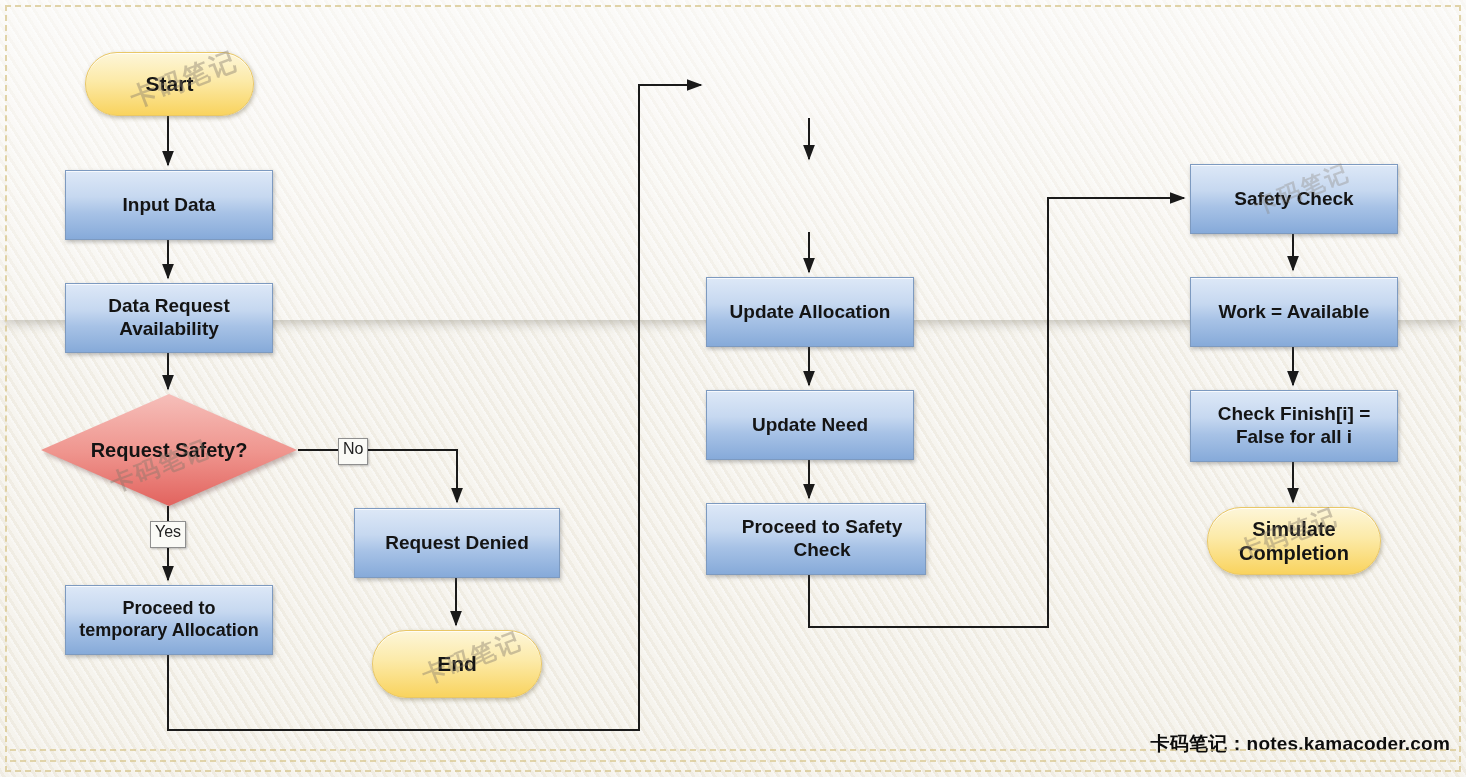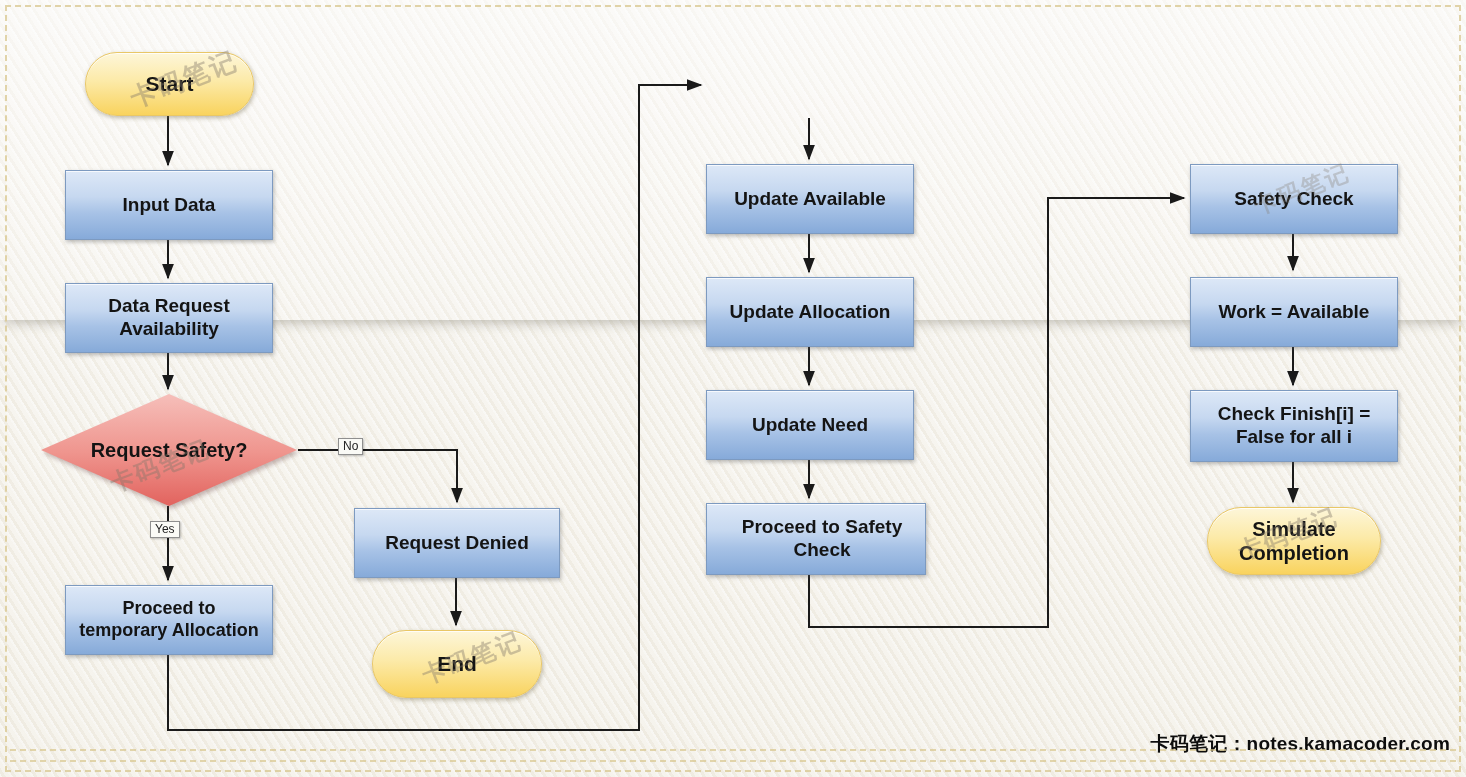--- a/index.html
+++ b/index.html
@@ -64,21 +64,21 @@
     clip-path:polygon(50% 0%, 100% 50%, 50% 100%, 0% 50%);
     background:linear-gradient(180deg,#f6bfba 0%,#ef958e 52%,#e2635e 100%);
     display:flex; align-items:center; justify-content:center;
     font-weight:bold; font-size:20px; color:#141414; text-align:center;
   }
   .edge-label{
     position:absolute; z-index:3;
     background:#fafaf6;
     border:1px solid #8f8f8f;
     box-shadow:1px 1px 2px rgba(0,0,0,0.25);
-    font-size:12px; color:#222; padding:1px 4px 0 4px; line-height:1.15;
+    font-size:16px; color:#222; padding:1px 4px 6px 4px; line-height:1.15;
   }
   .watermark{
     position:absolute; z-index:3;
     font-weight:bold; font-size:26px;
     color:rgba(128,118,106,0.40);
     transform:rotate(-21deg);
     white-space:nowrap; pointer-events:none;
     letter-spacing:2px;
   }
   .footer{
@@ -126,21 +126,20 @@
 Availability</div>
   <div class="decision-wrap" style="left:41px;top:394px;">
     <div class="decision">Request Safety?</div>
   </div>
   <div class="node process" style="left:65px;top:585px;font-size:18px;">Proceed to
 temporary Allocation</div>
 
   <div class="node process" style="left:354px;top:508px;width:204px;">Request Denied</div>
   <div class="node terminal" style="left:372px;top:630px;width:168px;height:66px;">End</div>
 
-  <div class="node process" style="left:706px;top:164px;">Update Available</div>
   <div class="node process" style="left:706px;top:277px;">Update Allocation</div>
   <div class="node process" style="left:706px;top:390px;">Update Need</div>
   <div class="node process" style="left:706px;top:503px;height:70px;padding-left:12px;">Proceed to Safety
 Check</div>
 
   <div class="node process" style="left:1190px;top:164px;">Safety Check</div>
   <div class="node process" style="left:1190px;top:277px;">Work = Available</div>
   <div class="node process" style="left:1190px;top:390px;height:70px;">Check Finish[i] =
 False for all i</div>
   <div class="node terminal" style="left:1207px;top:507px;width:172px;height:66px;font-size:20px;">Simulate

